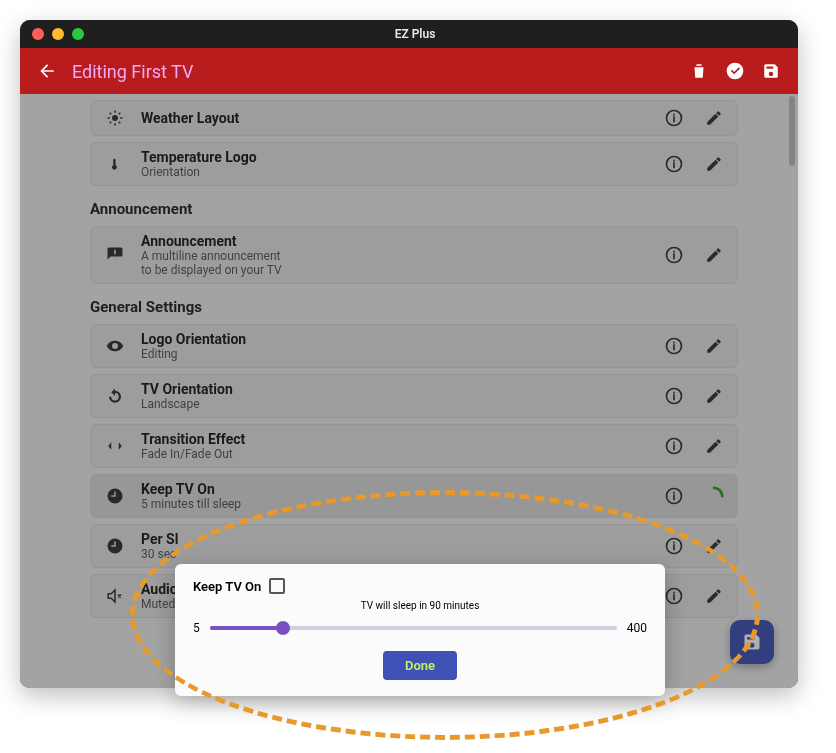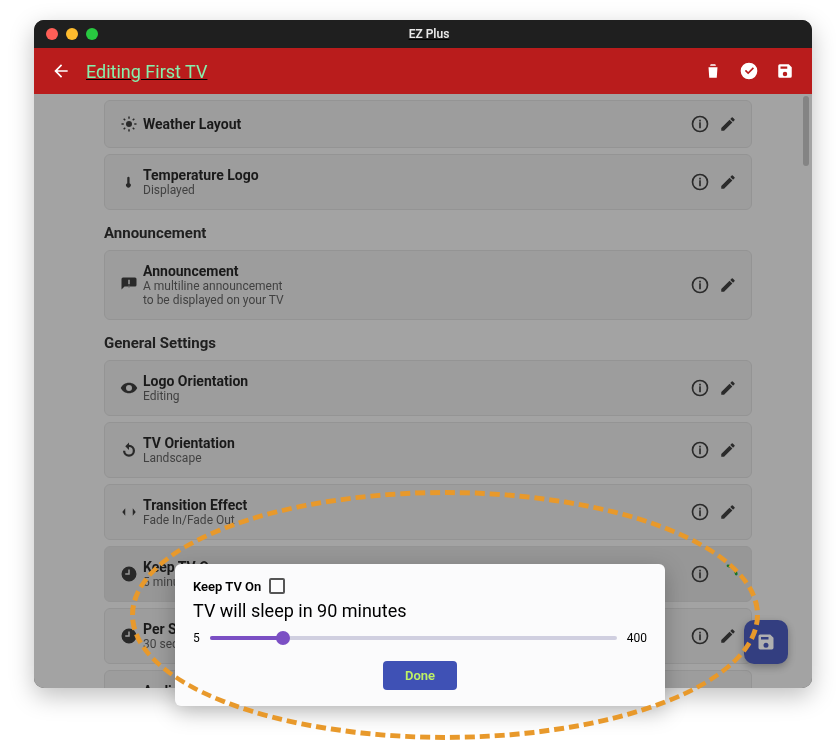--- a/index.html
+++ b/index.html
@@ -1,47 +1,46 @@
 <!DOCTYPE html>
 <html><head>
 <meta charset="utf-8">
 <style>
   * { box-sizing: border-box; font-family: -apple-system, BlinkMacSystemFont, "Segoe UI", Roboto, sans-serif; }
   body { margin:0; background:#fff; width:836px; height:753px; overflow:hidden; }
   .window {
-    position:absolute; left:34px; top:20px; width:778px; height:668px;
+    position:absolute; left:20px; top:20px; width:778px; height:668px;
     background:#222; border-radius:10px; overflow:hidden;
     box-shadow:0 8px 24px rgba(0,0,0,.25);
-    text-decoration:underline;
   }
   .titlebar {
     height:28px; background:#1f1f1f; display:flex; align-items:center;
     position:relative;
   }
   .traffic { display:flex; gap:8px; padding-left:12px; }
   .dot { width:12px; height:12px; border-radius:50%; }
   .dot.red{background:#ff5f57;} .dot.yellow{background:#febc2e;} .dot.green{background:#28c840;}
   .title { flex:1; text-align:center; color:#e8e8e8; font-size:12px; font-weight:600; margin-left:-52px;}
   .header {
     height:46px; background:#b91c1c; display:flex; align-items:center; padding:0 16px; gap:14px;
   }
   .header .spacer{flex:1;}
-  .edit-title { color:#86efac; font-size:18px; font-weight:400; }
+  .edit-title { color:#f0abfc; font-size:18px; font-weight:400; }
   .hicon { width:22px; height:22px; color:#fff; display:flex; align-items:center; justify-content:center;}
   .content {
     position:absolute; top:74px; left:0; right:0; bottom:0;
     background:#ececec; overflow:hidden;
   }
   .rail { position:absolute; right:2px; top:0; bottom:0; width:8px; }
   .thumb { position:absolute; right:1px; top:2px; width:6px; height:70px; background:#bcbcbc; border-radius:4px; }
   .list { padding:0 60px 40px 70px; }
   .section-title { font-weight:700; font-size:15px; color:#222; margin:14px 0 8px; }
   .row {
     background:#e2e2e2; border:1px solid #d4d4d4; border-radius:6px;
-    margin:6px 0; padding:12px 12px; display:flex; align-items:center; gap:2px;
+    margin:6px 0; padding:6px 12px; display:flex; align-items:center; gap:14px;
   }
   .row.highlight{background:#d9d9d9;}
   .row .ico { width:24px; display:flex; justify-content:center; color:#303030;}
   .row .txt { flex:1; min-width:0; }
   .row .t1 { font-weight:700; font-size:14px; color:#1a1a1a; }
   .row .t2 { font-size:12px; color:#555; white-space:pre-line; }
   .row .act { width:22px; height:22px; display:flex; align-items:center; justify-content:center; color:#333; margin-left:4px;}
   .fab {
     position:absolute; right:24px; bottom:24px; width:44px; height:44px; border-radius:10px;
     background:#3f51b5; display:flex; align-items:center; justify-content:center; color:#fff;
@@ -54,21 +53,21 @@
   }
 
   
   .popup {
     position:absolute; left:175px; top:564px; width:490px;
     background:#fbfbfc; border-radius:6px; padding:14px 18px 16px;
     box-shadow:0 6px 22px rgba(0,0,0,.25);
   }
   .popup .cb-row{display:flex; align-items:center; gap:8px; font-size:13px; font-weight:600;}
   .popup .cb{width:16px;height:16px;border:2px solid #555;border-radius:2px;}
-  .popup .msg{font-size:18px; margin:6px 0 10px;}
+  .popup .msg{text-align:center; font-size:10px; margin:6px 0 10px;}
   .popup .slider-row{display:flex; align-items:center; gap:10px; font-size:12px;}
   .popup .track{flex:1; height:4px; background:#d0cfe0; border-radius:2px; position:relative;}
   .popup .fill{position:absolute; left:0; top:0; bottom:0; width:18%; background:#7b4fc4; border-radius:2px;}
   .popup .knob{position:absolute; left:18%; top:50%; width:14px;height:14px;border-radius:50%; background:#7b4fc4; transform:translate(-50%,-50%);}
   .popup .done{margin:16px auto 0; display:block; background:#3f51b5; color:#bef264; border:none; border-radius:4px; padding:7px 22px; font-size:13px; font-weight:600;}
 
   
   .ellipse{
     position:absolute; left:130px; top:490px; width:630px; height:250px;
     border:5px dashed #e8992b; border-radius:50%; pointer-events:none;
@@ -148,21 +147,21 @@
           </div>
         </div>
         <div class="row">
           <div class="ico">
             <svg viewBox="0 0 24 24" width="14" height="18">
               <path d="M13 14V5a2 2 0 10-4 0v9a4 4 0 104 0z"></path>
             </svg>
           </div>
           <div class="txt">
             <div class="t1">Temperature Logo</div>
-            <div class="t2">Displayed</div>
+            <div class="t2">Orientation</div>
           </div>
           <div class="act">
             <svg viewBox="0 0 24 24" width="20" height="20">
               <path fill="none" stroke="currentColor" stroke-width="2" d="M12 3a9 9 0 100 18 9 9 0 000-18z"></path>
               <path d="M11 10h2v7h-2zm0-3h2v2h-2z"></path>
             </svg>
           </div>
           <div class="act">
             <svg viewBox="0 0 24 24" width="18" height="18">
               <path d="M3 17.25V21h3.75L17.8 9.94l-3.75-3.75L3 17.25zM20.7 7.04a1 1 0 000-1.41l-2.34-2.34a1 1 0 00-1.41 0L15 5.24l3.75 3.75 1.95-1.95z"></path>

